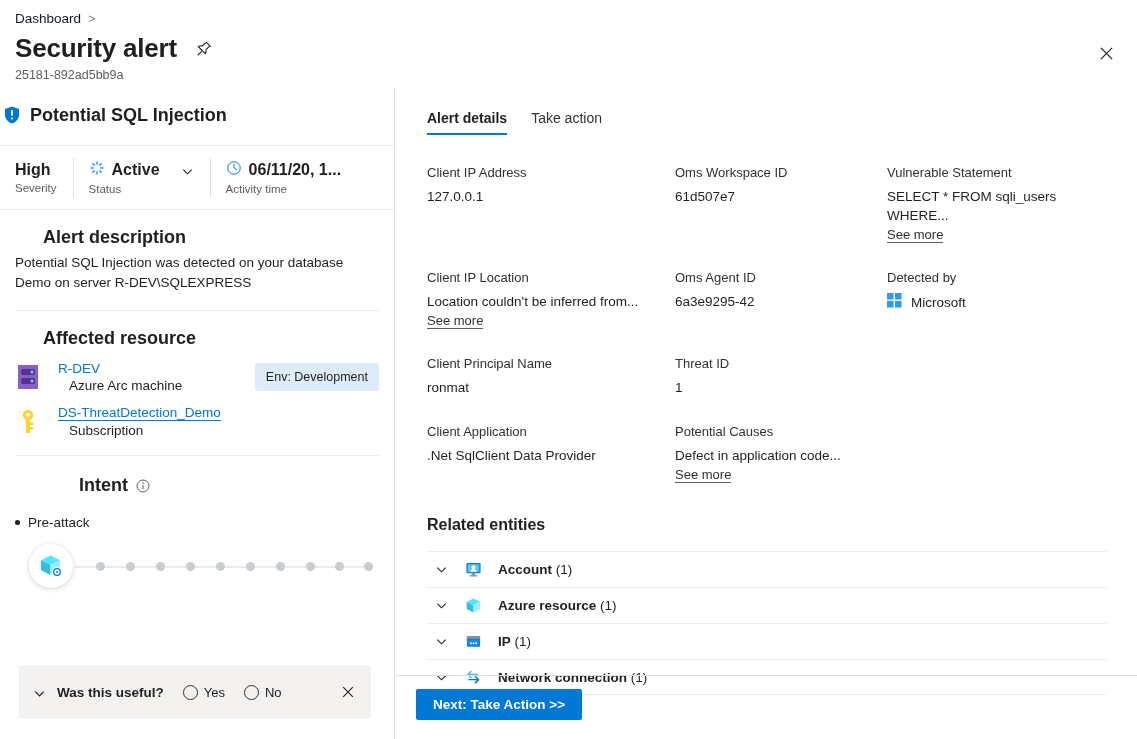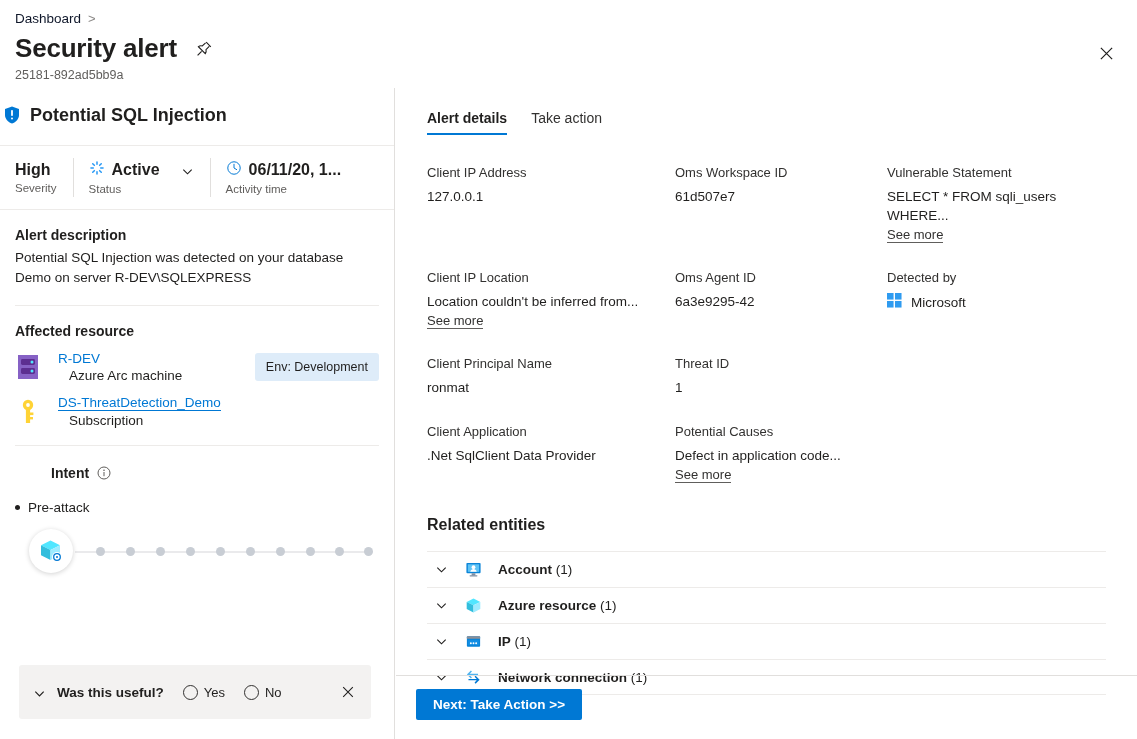--- a/index.html
+++ b/index.html
@@ -36,21 +36,21 @@
   .status-cell { display: flex; flex-direction: column; justify-content: center; padding: 0 16px;
                  position: relative; }
   .status-cell + .status-cell::before { content: ""; position: absolute; left: 0; top: 12px;
                  bottom: 12px; width: 1px; background: #e1dfdd; }
   .sc-main { display: flex; align-items: center; gap: 7px; font-size: 16px; font-weight: 600; color: #201f1e; }
   .sc-sub { font-size: 11.5px; color: #605e5c; margin-top: 3px; }
   .chev { width: 13px; height: 13px; margin-left: 14px; cursor: pointer; }
 
   
   .lp-body { padding: 0 15px; }
-  .sect-h { font-size: 14px; font-weight: 600; color: #201f1e; margin-top: 17px; }
+  .sect-h { font-size: 18px; font-weight: 600; color: #201f1e; margin-top: 17px; margin-left: 28px; }
   .desc { font-size: 13.5px; color: #201f1e; line-height: 20px; margin-top: 5px; }
   .hr { height: 1px; background: #edebe9; margin-top: 17px; }
 
   .res-row { display: flex; align-items: center; margin-top: 12px; }
   .res-ic { width: 26px; height: 30px; flex: 0 0 26px; margin-right: 17px; display:flex; align-items:center; justify-content:center;}
   .res-txt { display: flex; flex-direction: column; }
   .res-link { font-size: 13.5px; color: #0078d4; cursor: pointer; text-decoration: none; }
   .res-link.ul { border-bottom: 1px solid #0078d4; align-self: flex-start; }
   .res-sub { font-size: 13.5px; color: #201f1e; margin-top: 2px; margin-left: 11px; }
   .env-badge { margin-left: auto; background: #deecf9; color: #201f1e; font-size: 12.5px;

